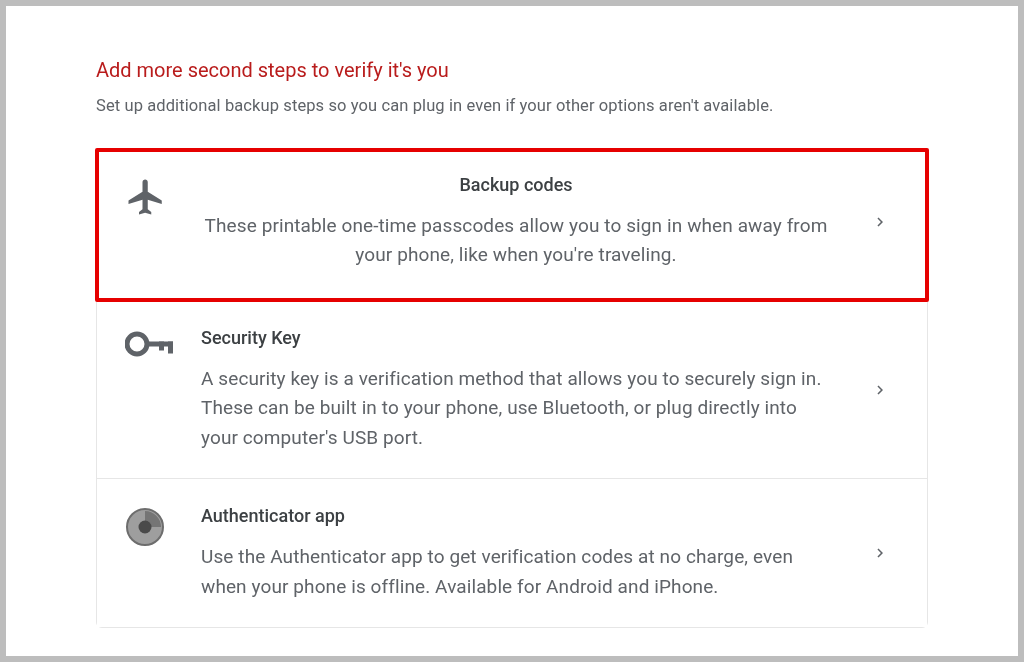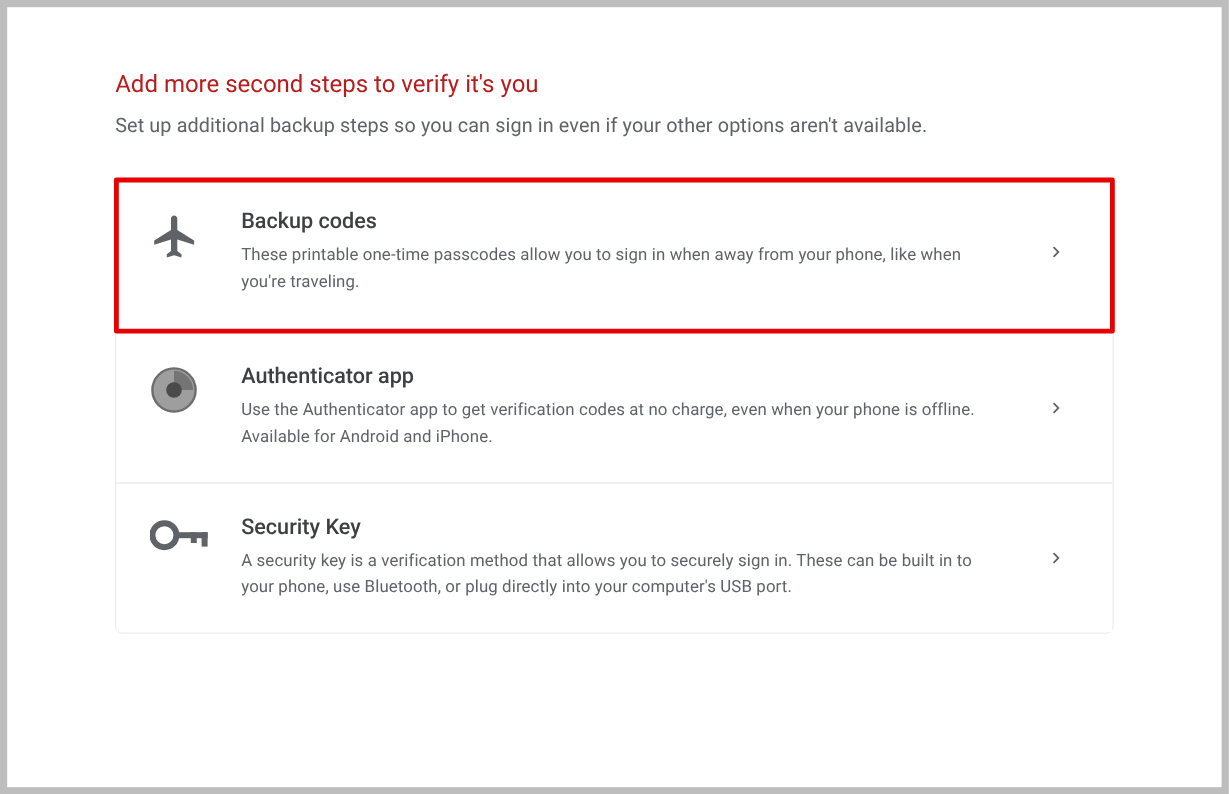--- a/index.html
+++ b/index.html
@@ -35,21 +35,21 @@
       overflow: visible;
     }
     .option-row {
       display: flex;
       align-items: flex-start;
       padding: 26px 28px 26px 28px;
       border-top: 1px solid #e6e6e6;
       cursor: pointer;
       background: #fff;
     }
-    .option-row:first-child { border-top: none; }
+    .option-row:first-child { border-top: none; text-align: center; }
     .option-row.highlighted {
       border: 4px solid #e60000;
       border-radius: 2px;
       margin: -2px;
       position: relative;
       z-index: 2;
       padding: 22px 26px 28px 26px;
     }
     .icon-col {
       width: 76px;
@@ -61,51 +61,72 @@
     }
     .icon-col svg { display: block; }
     .text-col { flex: 1; padding-right: 40px; }
     .opt-title {
       font-size: 18px;
       color: #3c4043;
       font-weight: 500;
       margin-bottom: 8px;
     }
     .opt-desc {
-      font-size: 14px;
+      font-size: 19px;
       color: #5f6368;
       line-height: 1.55;
       letter-spacing: 0.1px;
+      margin-top: 16px;
     }
     .arrow-col {
       flex: 0 0 28px;
       display: flex;
       align-items: center;
       align-self: center;
       color: #5f6368;
     }
   </style>
 </head>
 <body>
 
 <div class="outer">
   <h2 class="heading">Add more second steps to verify it's you</h2>
-  <p class="subheading">Set up additional backup steps so you can sign in even if your other options aren't available.</p>
+  <p class="subheading">Set up additional backup steps so you can plug in even if your other options aren't available.</p>
 
   <div class="options">
 
     <div class="option-row highlighted">
       <div class="icon-col">
         <svg width="42" height="42" viewBox="0 0 24 24" fill="#5f6368">
           <path d="M21 16v-2l-8-5V3.5c0-.83-.67-1.5-1.5-1.5S10 2.67 10 3.5V9l-8 5v2l8-2.5V19l-2 1.5V22l3.5-1 3.5 1v-1.5L13 19v-5.5l8 2.5z"></path>
         </svg>
       </div>
       <div class="text-col">
         <div class="opt-title">Backup codes</div>
         <div class="opt-desc">These printable one-time passcodes allow you to sign in when away from your phone, like when you're traveling.</div>
+      </div>
+      <div class="arrow-col">
+        <svg width="18" height="18" viewBox="0 0 24 24" fill="#5f6368">
+            <path d="M8.59 16.59L13.17 12 8.59 7.41 10 6l6 6-6 6-1.41-1.41z"></path>
+          </svg>
+      </div>
+    </div>
+
+    <div class="option-row">
+      <div class="icon-col">
+        <svg width="50" height="30" viewBox="0 0 50 30" fill="#5f6368">
+          <circle cx="12" cy="15" r="10" fill="none" stroke="#5f6368" stroke-width="5"></circle>
+          <rect x="20" y="12.5" width="28" height="5" fill="#5f6368"></rect>
+          <rect x="43" y="12.5" width="5" height="12" fill="#5f6368"></rect>
+          <rect x="34" y="12.5" width="5" height="9" fill="#5f6368"></rect>
+        </svg>
+      </div>
+      <div class="text-col">
+        <div class="opt-title">Security Key</div>
+        <div class="opt-desc">A security key is a verification method that allows you to securely sign in. These can be built in to your phone, use Bluetooth, or plug directly into your computer's USB port.</div>
       </div>
       <div class="arrow-col">
         <svg width="18" height="18" viewBox="0 0 24 24" fill="#5f6368">
             <path d="M8.59 16.59L13.17 12 8.59 7.41 10 6l6 6-6 6-1.41-1.41z"></path>
           </svg>
       </div>
     </div>
 
     <div class="option-row">
       <div class="icon-col">
@@ -120,34 +141,14 @@
         <div class="opt-title">Authenticator app</div>
         <div class="opt-desc">Use the Authenticator app to get verification codes at no charge, even when your phone is offline. Available for Android and iPhone.</div>
       </div>
       <div class="arrow-col">
         <svg width="18" height="18" viewBox="0 0 24 24" fill="#5f6368">
             <path d="M8.59 16.59L13.17 12 8.59 7.41 10 6l6 6-6 6-1.41-1.41z"></path>
           </svg>
       </div>
     </div>
 
-    <div class="option-row">
-      <div class="icon-col">
-        <svg width="50" height="30" viewBox="0 0 50 30" fill="#5f6368">
-          <circle cx="12" cy="15" r="10" fill="none" stroke="#5f6368" stroke-width="5"></circle>
-          <rect x="20" y="12.5" width="28" height="5" fill="#5f6368"></rect>
-          <rect x="43" y="12.5" width="5" height="12" fill="#5f6368"></rect>
-          <rect x="34" y="12.5" width="5" height="9" fill="#5f6368"></rect>
-        </svg>
-      </div>
-      <div class="text-col">
-        <div class="opt-title">Security Key</div>
-        <div class="opt-desc">A security key is a verification method that allows you to securely sign in. These can be built in to your phone, use Bluetooth, or plug directly into your computer's USB port.</div>
-      </div>
-      <div class="arrow-col">
-        <svg width="18" height="18" viewBox="0 0 24 24" fill="#5f6368">
-            <path d="M8.59 16.59L13.17 12 8.59 7.41 10 6l6 6-6 6-1.41-1.41z"></path>
-          </svg>
-      </div>
-    </div>
-
   </div>
 </div>
 
 </body></html>

